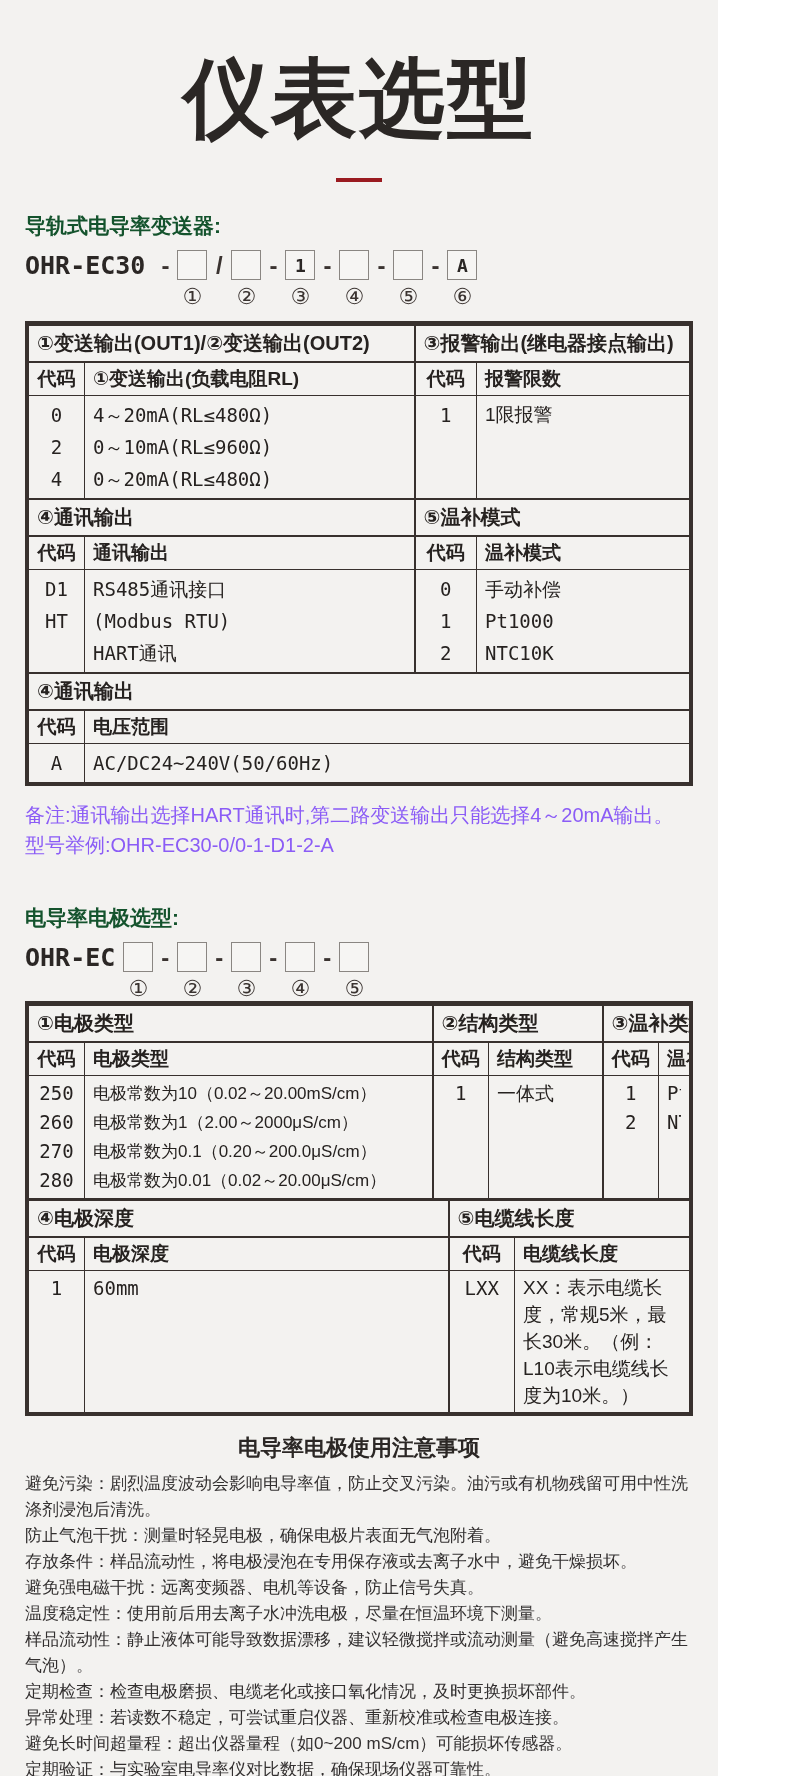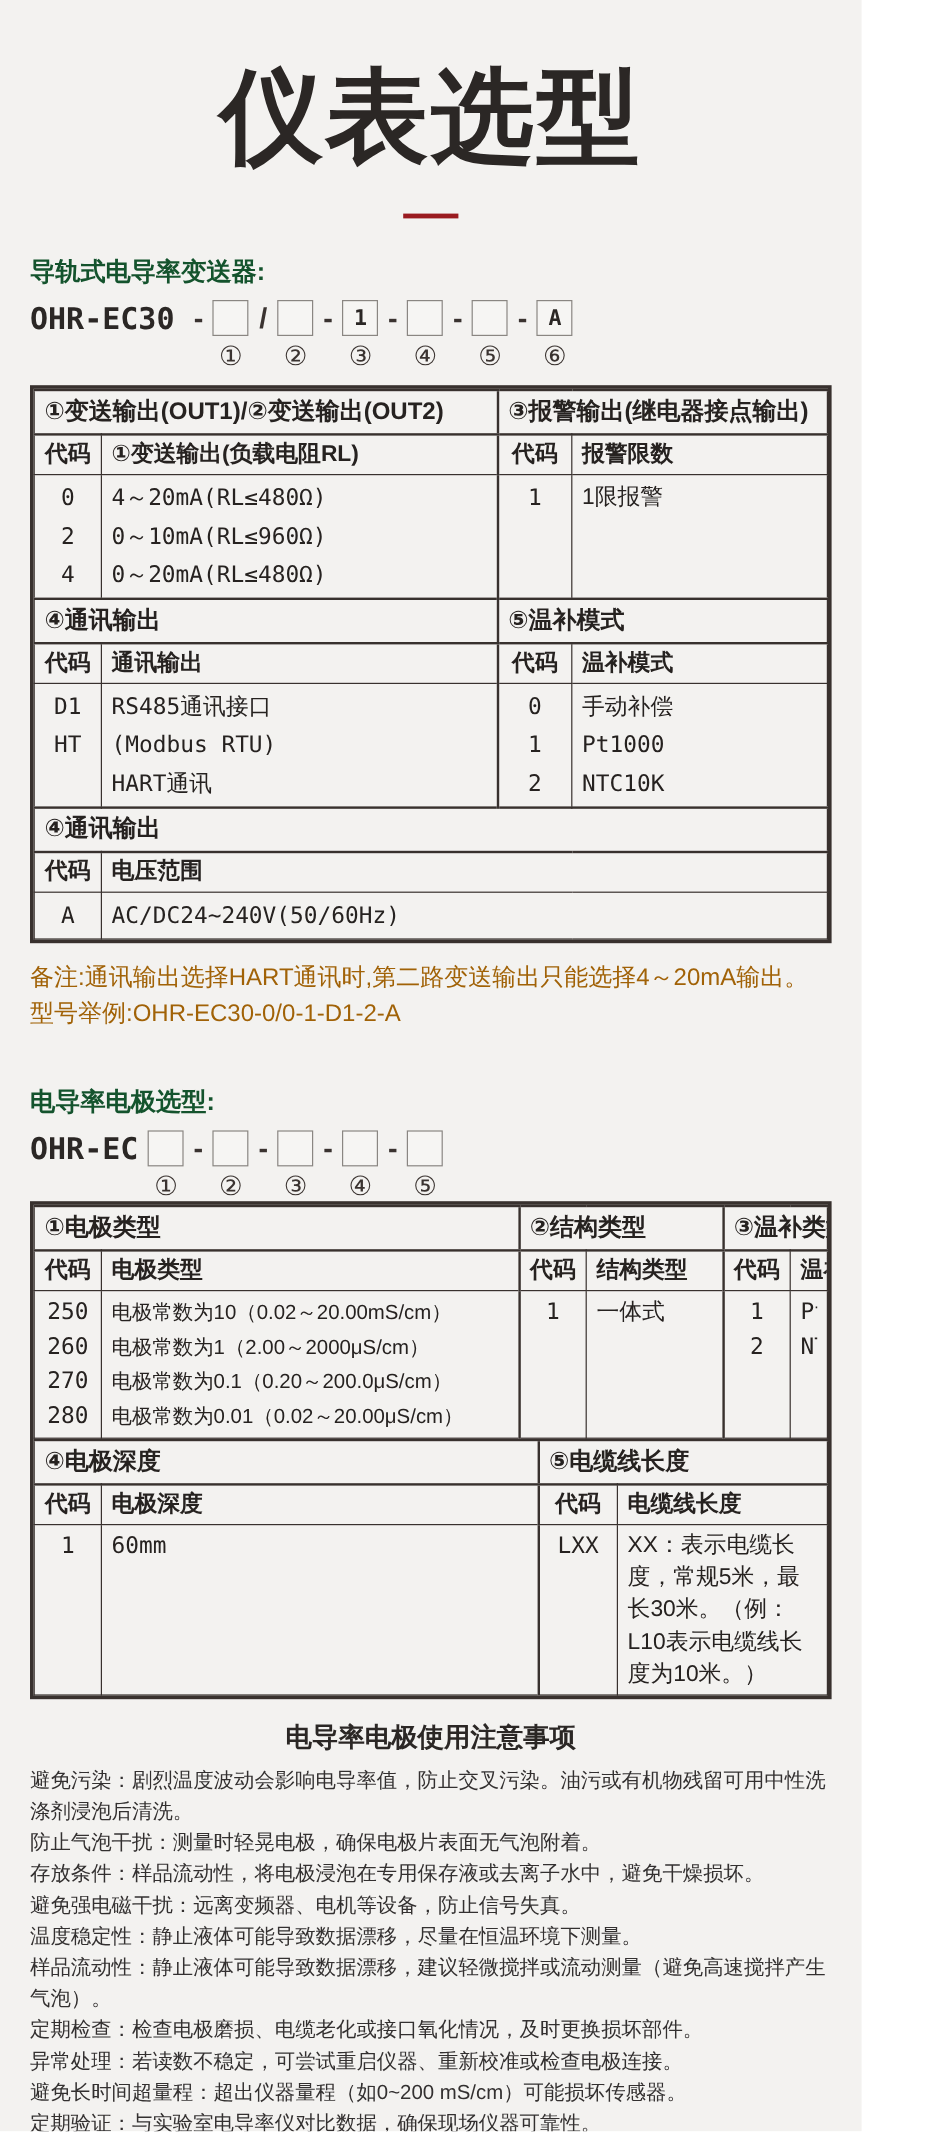--- a/index.html
+++ b/index.html
@@ -53,21 +53,21 @@
     white-space:nowrap;overflow:hidden;
   }
   .tbl tr.sub td{font-weight:600;line-height:26px;white-space:nowrap;overflow:hidden;}
   .tbl td.c{text-align:center;padding-left:2px;padding-right:2px;}
   .tbl td.div2{border-left:2.5px solid #38312e;}
   .stack div{line-height:32px;white-space:nowrap;}
   .stack2 div{line-height:29px;white-space:nowrap;overflow:hidden;}
   .mono{font-family:"DejaVu Sans Mono","Liberation Mono",monospace;font-size:18px;}
   .wrapcell{white-space:normal;line-height:27px;font-size:18px;}
   
-  .remark{margin-top:14px;font-size:20px;font-weight:500;line-height:30px;color:#a16207;}
+  .remark{margin-top:14px;font-size:20px;font-weight:500;line-height:30px;color:#8b5cf6;}
   
   .notes-heading{margin-top:18px;text-align:center;font-size:22px;font-weight:700;color:#2b2725;line-height:28px;}
   .notes{margin-top:9px;font-size:17px;line-height:26px;color:#333030;}
   .notes .note{font-weight:400;}
 </style>
 </head>
 <body>
 
 <div class="page">
 
@@ -322,21 +322,21 @@
     </tbody>
       </table>
   </div>
 
   <div class="notes-heading">电导率电极使用注意事项</div>
   <div class="notes">
     <div class="note">避免污染：剧烈温度波动会影响电导率值，防止交叉污染。油污或有机物残留可用中性洗涤剂浸泡后清洗。</div>
     <div class="note">防止气泡干扰：测量时轻晃电极，确保电极片表面无气泡附着。</div>
     <div class="note">存放条件：样品流动性，将电极浸泡在专用保存液或去离子水中，避免干燥损坏。</div>
     <div class="note">避免强电磁干扰：远离变频器、电机等设备，防止信号失真。</div>
-    <div class="note">温度稳定性：静止液体可能导致数据漂移，尽量在恒温环境下测量。</div>
+    <div class="note">温度稳定性：使用前后用去离子水冲洗电极，尽量在恒温环境下测量。</div>
     <div class="note">样品流动性：静止液体可能导致数据漂移，建议轻微搅拌或流动测量（避免高速搅拌产生气泡）。</div>
     <div class="note">定期检查：检查电极磨损、电缆老化或接口氧化情况，及时更换损坏部件。</div>
     <div class="note">异常处理：若读数不稳定，可尝试重启仪器、重新校准或检查电极连接。</div>
     <div class="note">避免长时间超量程：超出仪器量程（如0~200 mS/cm）可能损坏传感器。</div>
     <div class="note">定期验证：与实验室电导率仪对比数据，确保现场仪器可靠性。</div>
     <div class="note">防水防潮：非防水型号避免接触液体，户外使用需加装防护罩。</div>
 
   </div>
 
 </div>

